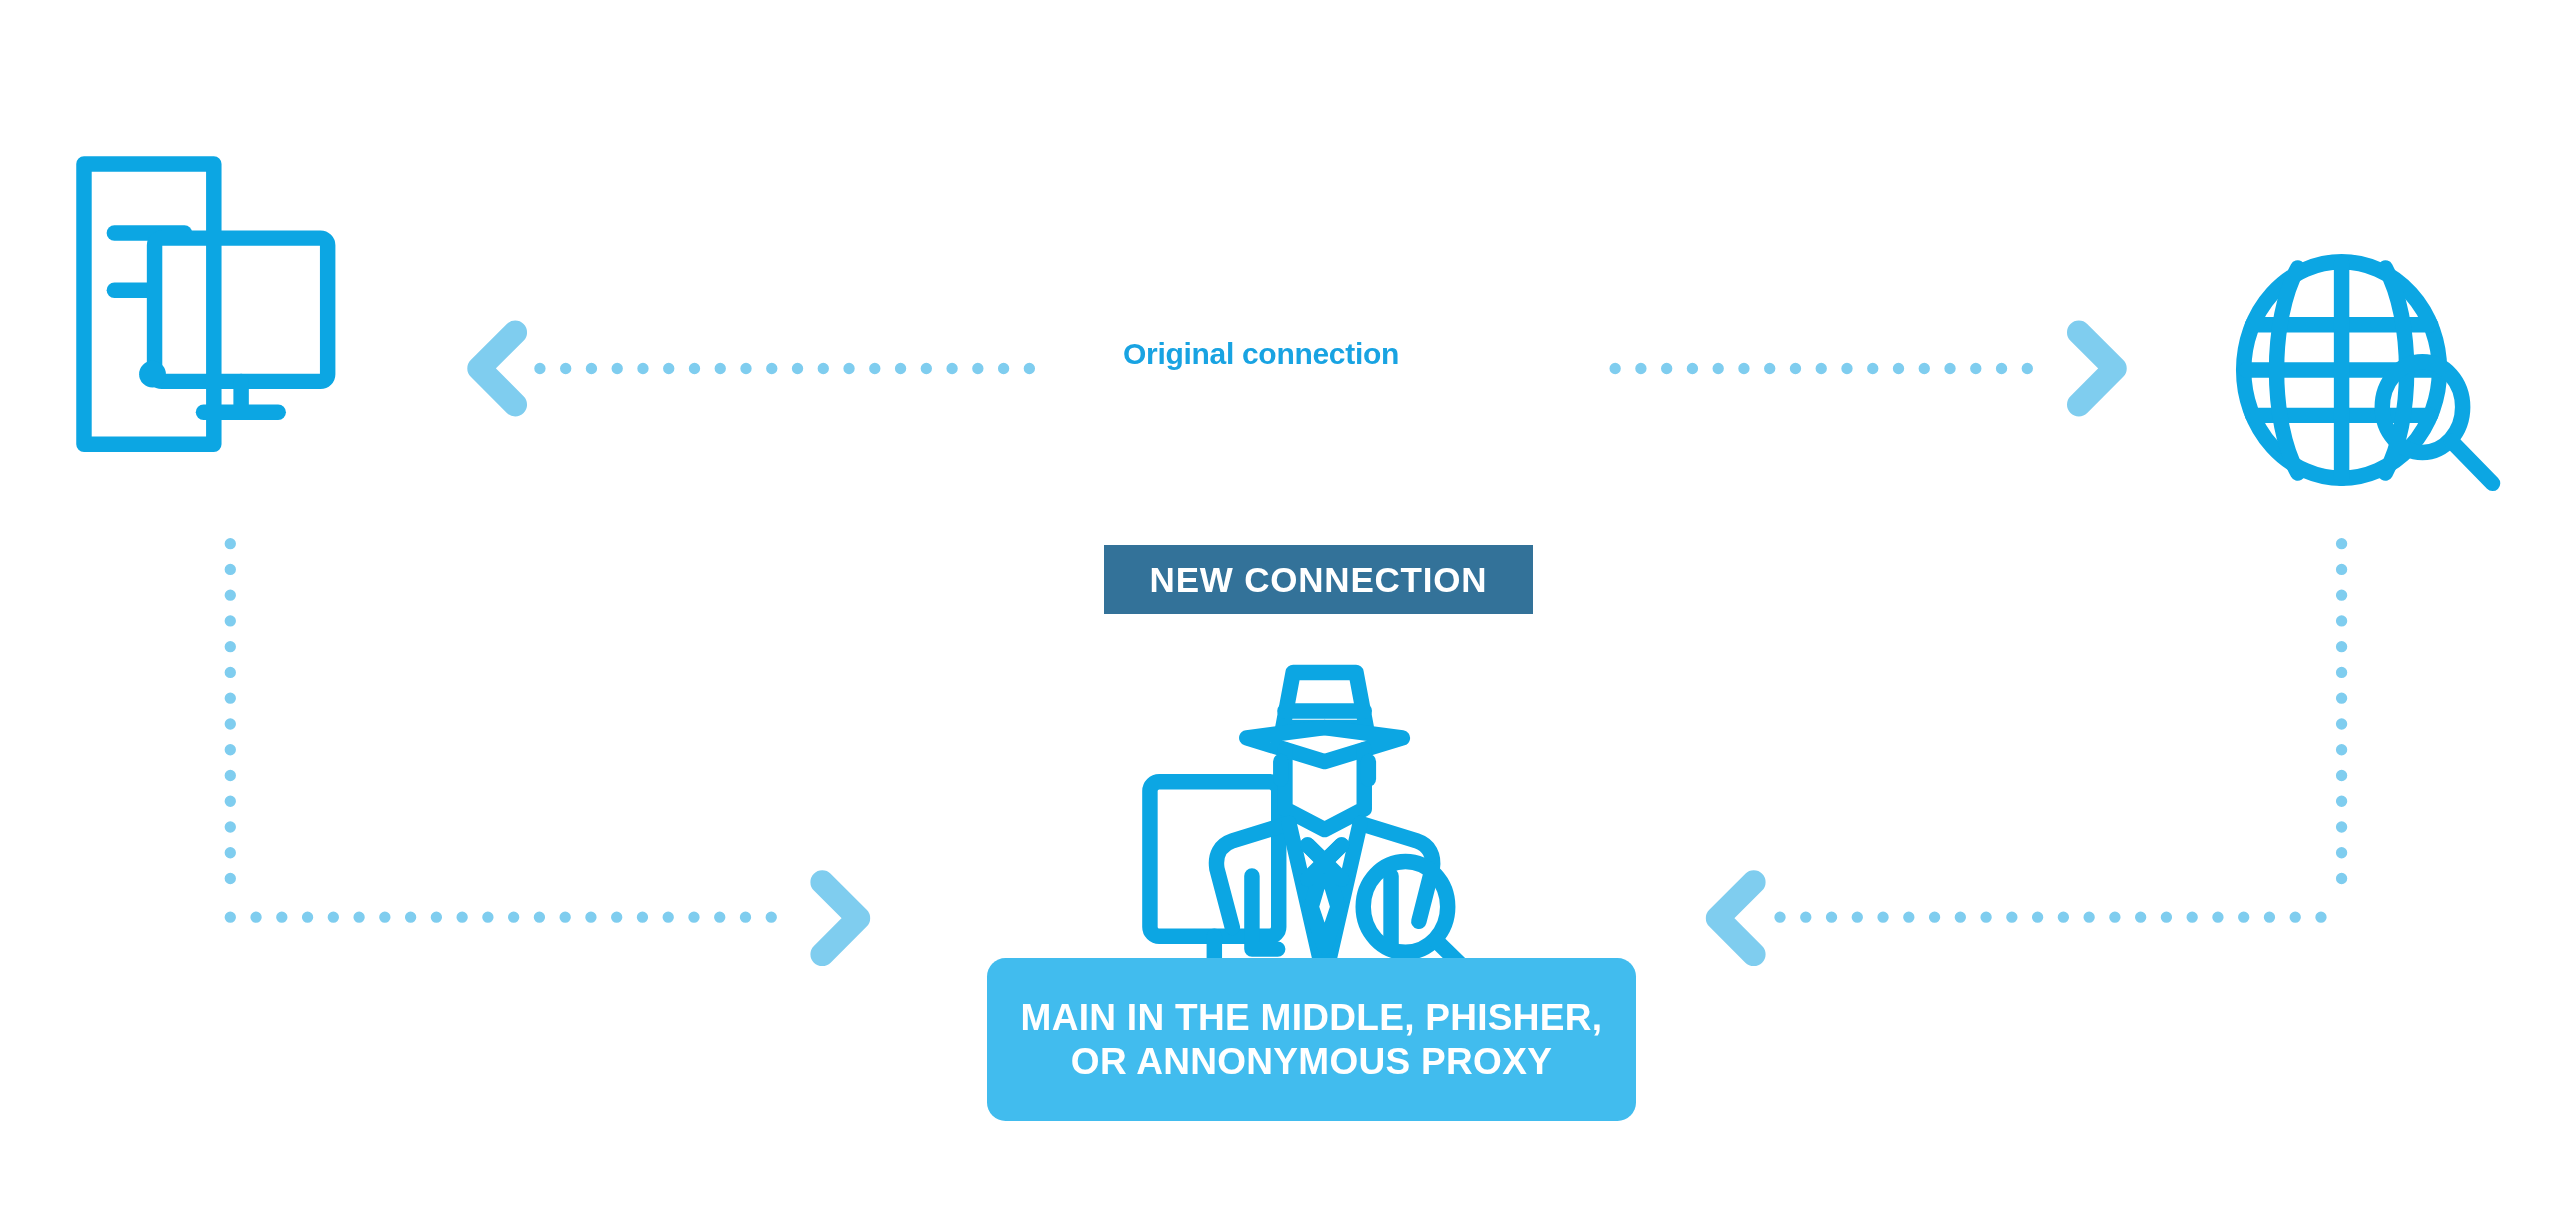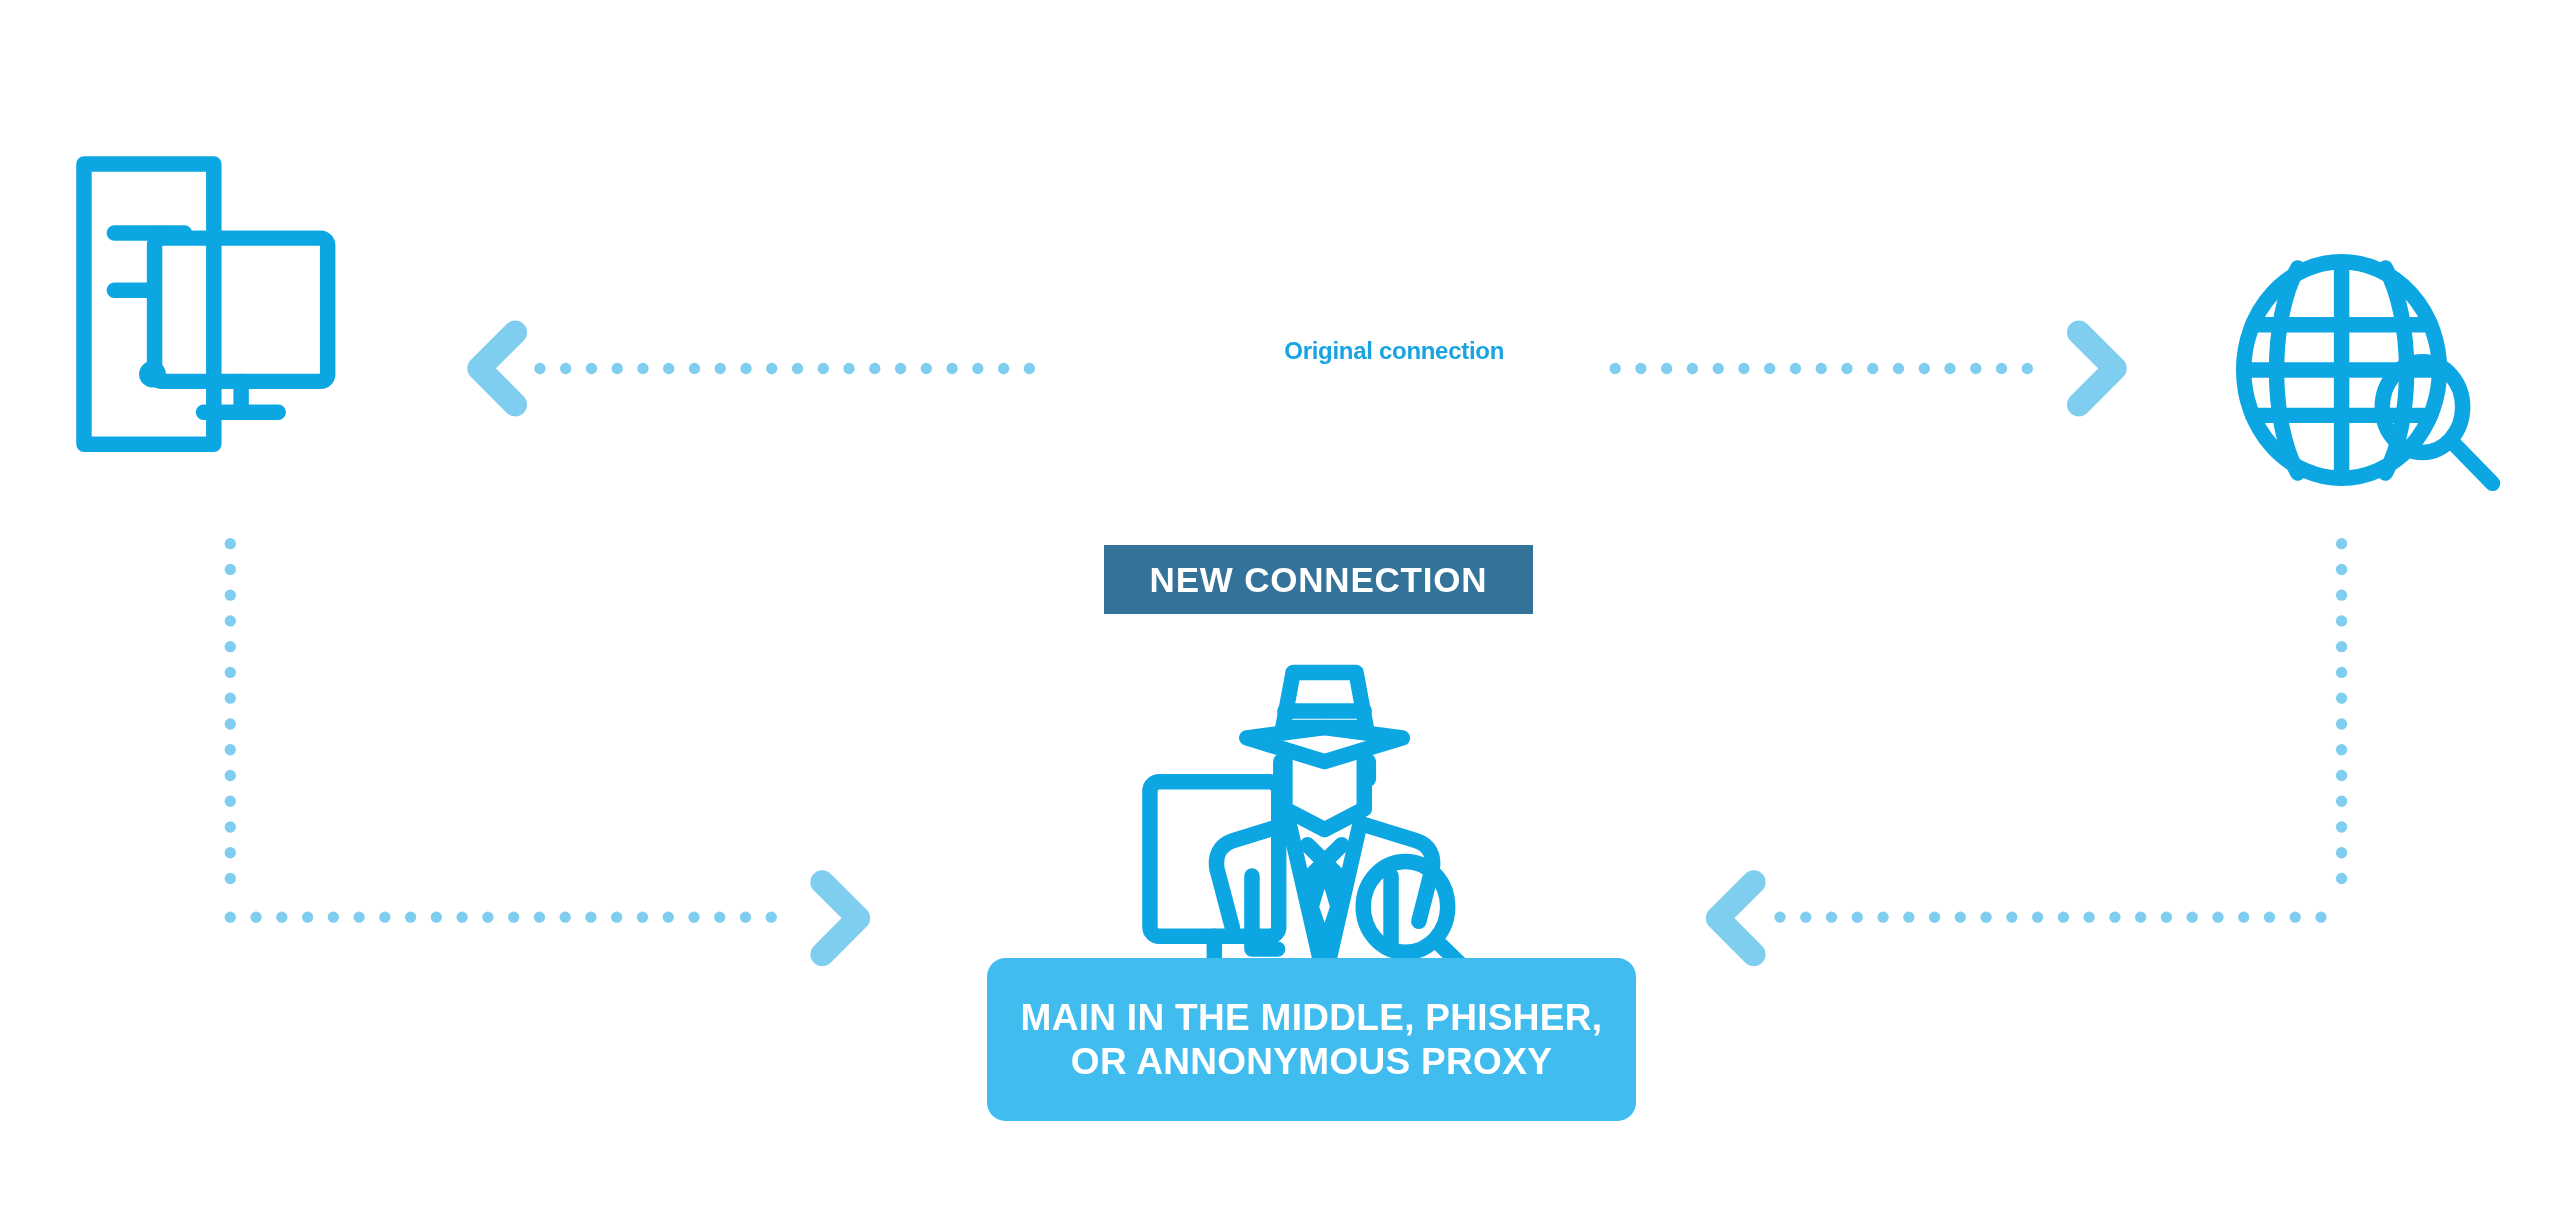--- a/index.html
+++ b/index.html
@@ -34,22 +34,22 @@
     pointer-events: none;
   }
   .label-layer > * { pointer-events: auto; }
 
   
   #original-connection-label {
     position: absolute;
     left: 1123px;
     top: 337px;
     width: 381px;
-    text-align: right;
-    font-size: 24px;
+    text-align: left;
+    font-size: 30px;
     font-weight: bold;
     letter-spacing: -0.3px;
     color: #18A3E2;
     font-family: "Liberation Sans", sans-serif;
     white-space: nowrap;
   }
 
   
   #new-connection-badge {
     position: absolute;

